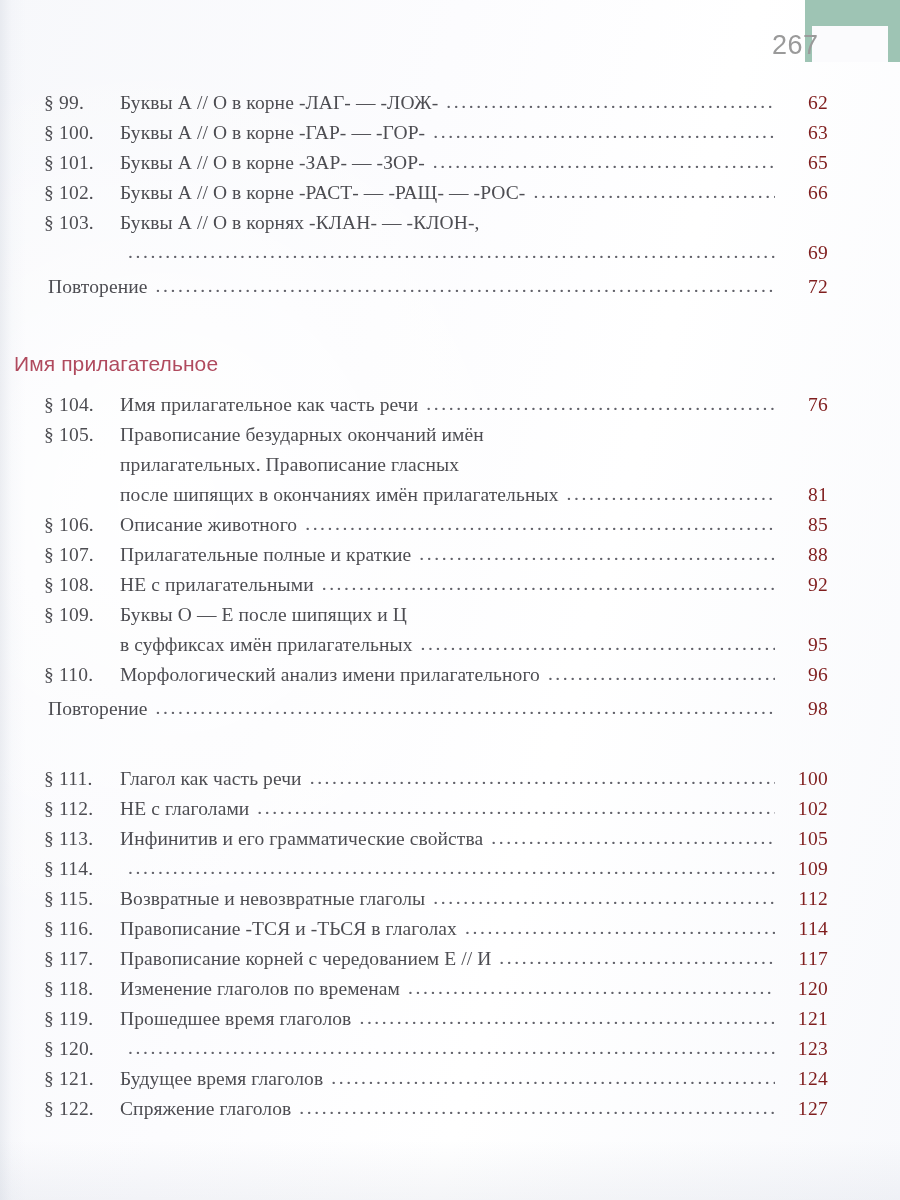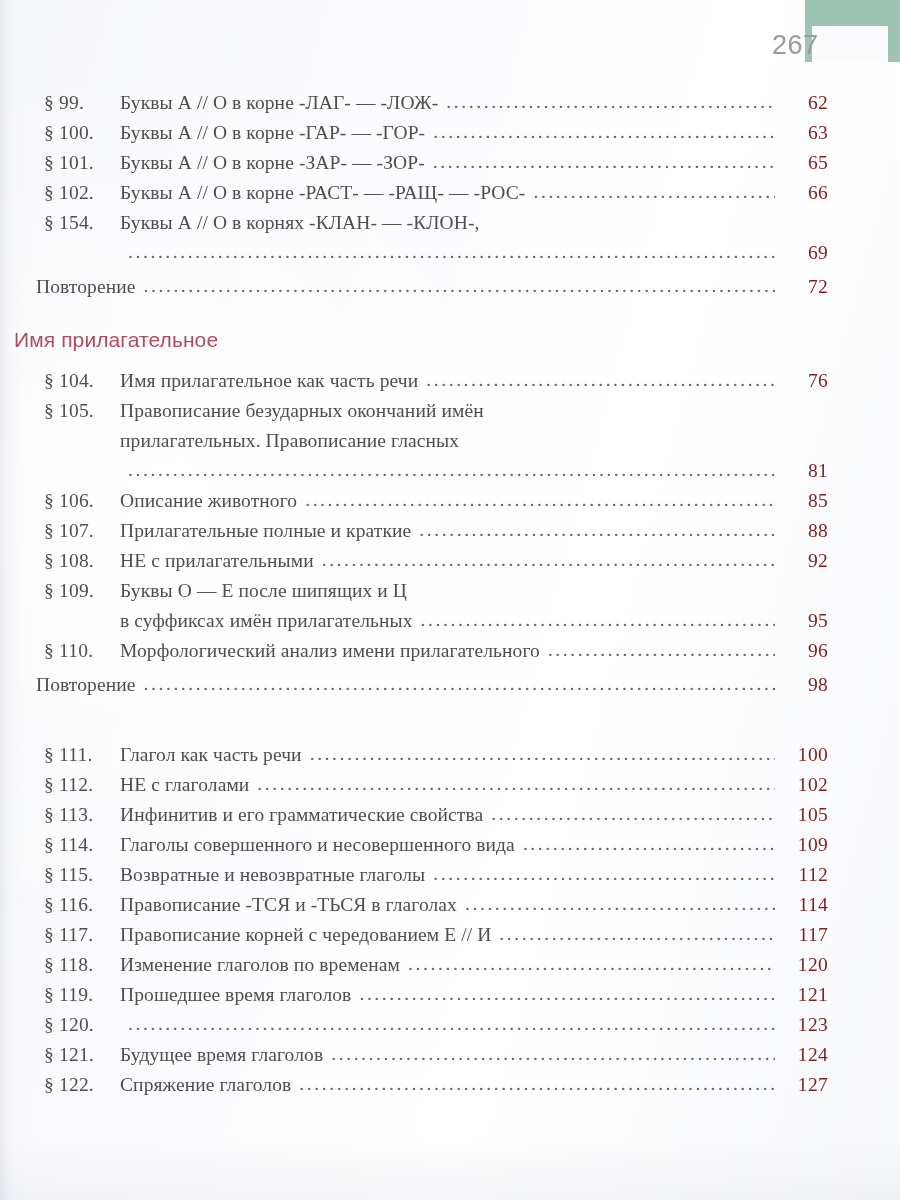--- a/index.html
+++ b/index.html
@@ -111,21 +111,21 @@
     letter-spacing: 0.2px;
   }
   .row.cont .num { visibility: hidden; }
 
   .row .title {
     flex: 0 0 auto;
     white-space: nowrap;
     letter-spacing: 0.1px;
   }
   
-  .row.noleader-num { padding-left: 36px; }
+  .row.noleader-num { padding-left: 48px; }
 
   .leader {
     flex: 1 1 auto;
     min-width: 10px;
     overflow: hidden;
     white-space: nowrap;
     margin: 0 7px 0 8px;
     color: #62626a;
     font-size: 19.5px;
     letter-spacing: 2.6px;
@@ -188,41 +188,41 @@
     <div class="entry">
       <div class="row">
         <span class="num">§ 102.</span>
         <span class="title">Буквы А // О в корне -РАСТ- — -РАЩ- — -РОС-</span>
         <span class="leader">.......................................................................................................................</span>
         <span class="page">66</span>
       </div>
     </div>
     <div class="entry">
       <div class="row">
-        <span class="num">§ 154.</span>
+        <span class="num">§ 103.</span>
         <span class="title">Буквы А // О в корнях -КЛАН- — -КЛОН-,</span>
         <span class="leader hidden">.......................................................................................................................</span>
         <span class="page blank"></span>
       </div>
       <div class="row cont">
         <span class="num">§ 103.</span>
         <span class="leader">.......................................................................................................................</span>
         <span class="page">69</span>
       </div>
     </div>
     <div class="gap-s"></div>
     <div class="entry">
       <div class="row noleader-num">
         <span class="title">Повторение</span>
         <span class="leader">.......................................................................................................................</span>
         <span class="page">72</span>
       </div>
     </div>
     <div class="gap-l"></div>
-    <div class="section-head" style="margin-left: 14px;">Имя прилагательное</div>
+    <div class="section-head" style="margin-left: 14px; margin-top: 24px;">Имя прилагательное</div>
     <div class="gap-m"></div>
     <div class="entry">
       <div class="row">
         <span class="num">§ 104.</span>
         <span class="title">Имя прилагательное как часть речи</span>
         <span class="leader">.......................................................................................................................</span>
         <span class="page">76</span>
       </div>
     </div>
     <div class="entry">
@@ -233,20 +233,21 @@
         <span class="page blank"></span>
       </div>
       <div class="row cont">
         <span class="num">§ 105.</span>
         <span class="title">прилагательных. Правописание гласных</span>
         <span class="leader hidden">.......................................................................................................................</span>
         <span class="page blank"></span>
       </div>
       <div class="row cont">
         <span class="num">§ 105.</span>
+        <span class="title">после шипящих в окончаниях имён прилагательных</span>
         <span class="leader">.......................................................................................................................</span>
         <span class="page">81</span>
       </div>
     </div>
     <div class="entry">
       <div class="row">
         <span class="num">§ 106.</span>
         <span class="title">Описание животного</span>
         <span class="leader">.......................................................................................................................</span>
         <span class="page">85</span>
@@ -320,21 +321,20 @@
       <div class="row">
         <span class="num">§ 113.</span>
         <span class="title">Инфинитив и его грамматические свойства</span>
         <span class="leader">.......................................................................................................................</span>
         <span class="page">105</span>
       </div>
     </div>
     <div class="entry">
       <div class="row">
         <span class="num">§ 114.</span>
-        <span class="title">Глаголы совершенного и несовершенного вида</span>
         <span class="leader">.......................................................................................................................</span>
         <span class="page">109</span>
       </div>
     </div>
     <div class="entry">
       <div class="row">
         <span class="num">§ 115.</span>
         <span class="title">Возвратные и невозвратные глаголы</span>
         <span class="leader">.......................................................................................................................</span>
         <span class="page">112</span>

